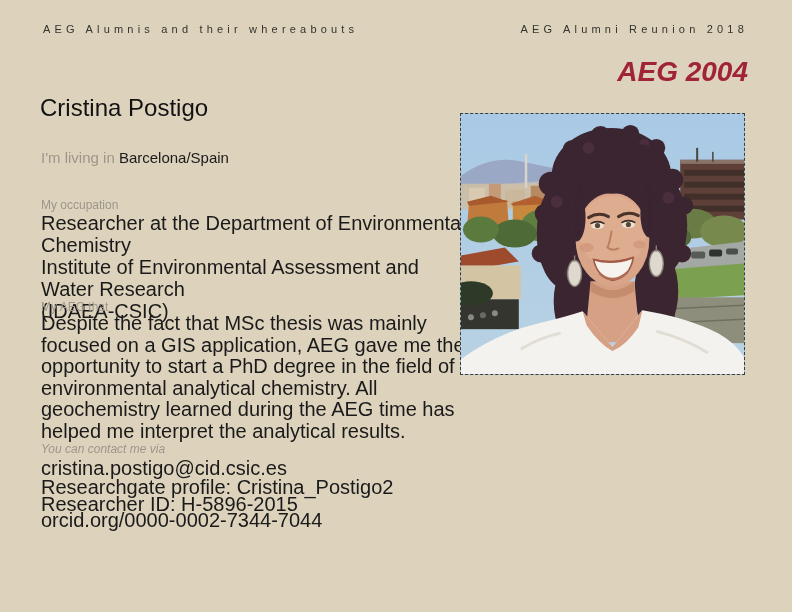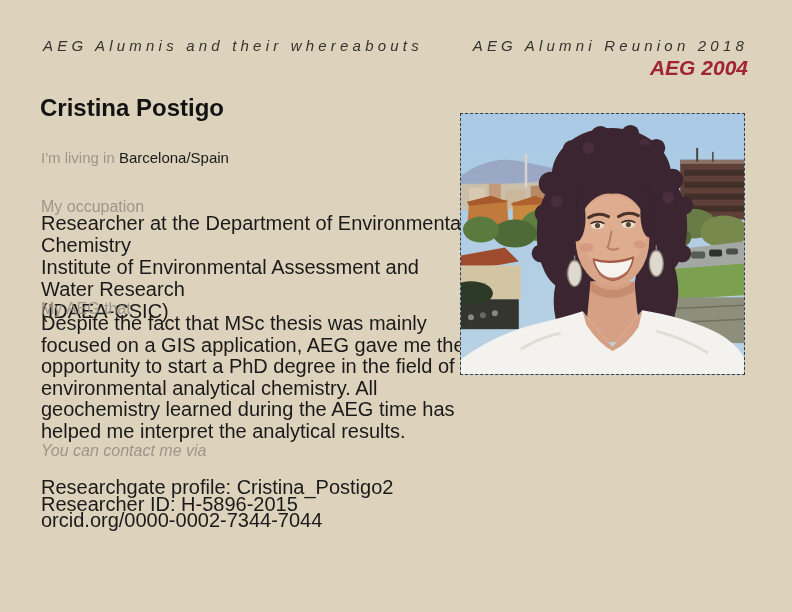--- a/index.html
+++ b/index.html
@@ -7,61 +7,60 @@
   body { font-family: "Liberation Sans", sans-serif; }
   .page {
     position: relative;
     width: 792px;
     height: 612px;
     background: #ddd3bd;
     overflow: hidden;
   }
   .hdr {
     position: absolute;
-    top: 37px;
-    font-size: 15px;
-    font-style: italic;
+    top: 23px;
+    font-size: 11px;
     letter-spacing: 4.2px;
     color: #33332d;
     white-space: nowrap;
   }
   .hdr-left { left: 43px; }
   .hdr-right { right: 44px; margin-left: 28px; }
   .badge {
     position: absolute;
     top: 56px;
     right: 44px;
-    font-size: 21px;
+    font-size: 28px;
     font-weight: bold;
     font-style: italic;
     color: #a02336;
     white-space: nowrap;
   }
   .name {
     position: absolute;
     top: 94px;
     left: 40px;
     font-size: 24px;
-    font-weight: bold;
+    font-weight: normal;
     color: #121212;
     white-space: nowrap;
   }
   .living {
     position: absolute;
     top: 149px;
     left: 41px;
     font-size: 15px;
     white-space: nowrap;
   }
   .gray-label { color: #9c968a; }
   .dark-text  { color: #1a1a1a; }
   .sec-label {
     position: absolute;
     left: 41px;
-    font-size: 16px;
+    font-size: 12px;
     color: #9c968a;
     white-space: nowrap;
   }
   .sec-body {
     position: absolute;
     left: 41px;
     font-size: 20px;
     color: #1a1a1a;
   }
   .lbl-occupation { top: 198px; }
@@ -97,20 +96,21 @@
 
   <div class="sec-label lbl-occupation">My occupation</div>
   <div class="sec-body body-occupation">Researcher at the Department of Environmental Chemistry
 Institute of Environmental Assessment and Water Research
 (IDAEA-CSIC)</div>
 
   <div class="sec-label lbl-aegtime">My AEG that</div>
   <div class="sec-body body-aegtime">Despite the fact that MSc thesis was mainly focused on a GIS application, AEG gave me the opportunity to start a PhD degree in the field of environmental analytical chemistry. All geochemistry learned during the AEG time has helped me interpret the analytical results.</div>
 
   <div class="sec-label lbl-contact">You can contact me via</div>
+  <div class="sec-body body-email">cristina.postigo@cid.csic.es</div>
   <div class="sec-body body-links">
     <div>Researchgate profile: Cristina_Postigo2</div>
     <div>Researcher ID: H-5896-2015</div>
     <div>orcid.org/0000-0002-7344-7044</div>
   </div>
 
   <div class="photo">
     <svg viewBox="0 0 284 261" preserveAspectRatio="none">
       <defs>
         <linearGradient id="sky" x1="0" y1="0" x2="0" y2="1">

